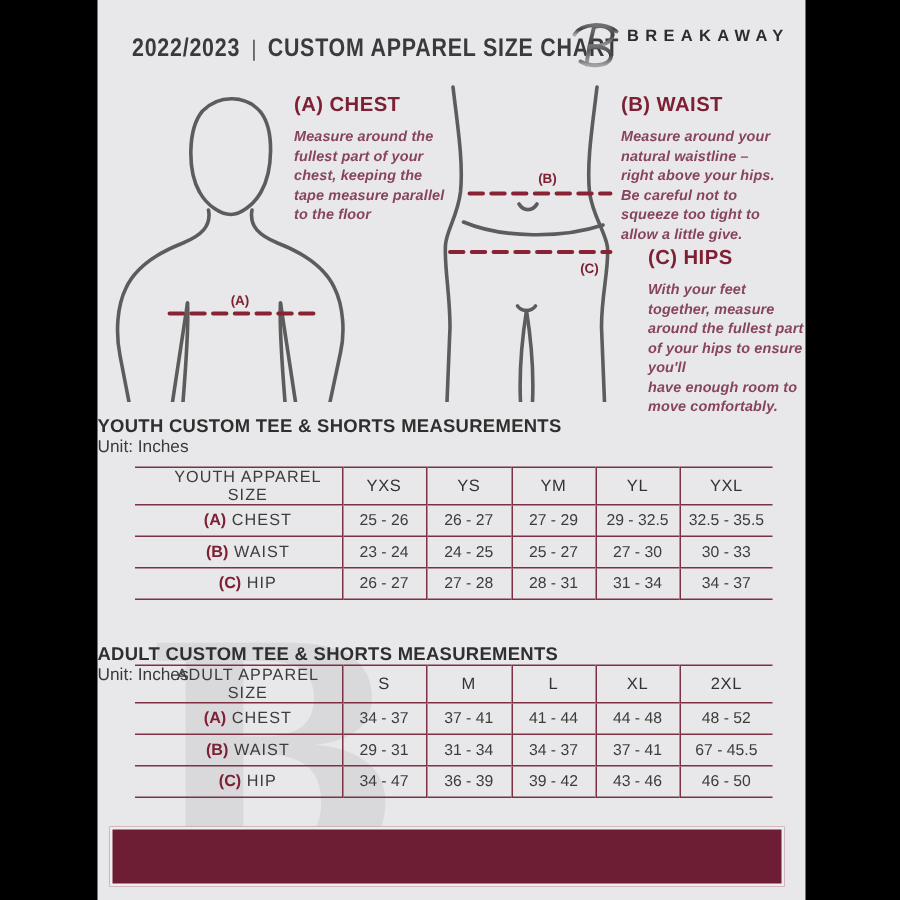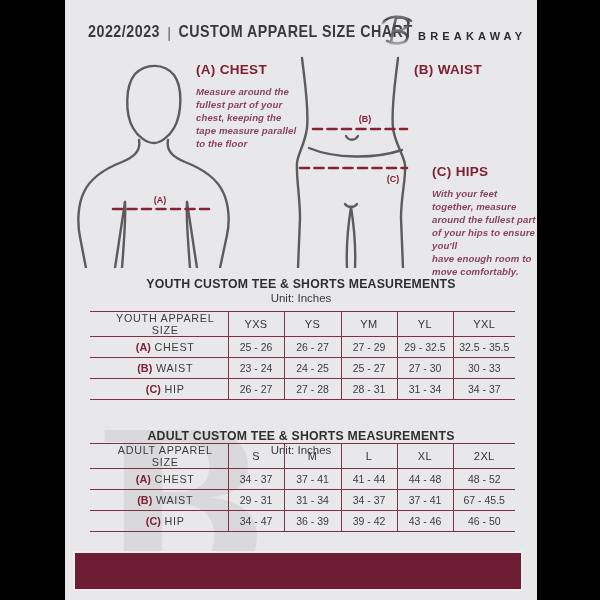--- a/index.html
+++ b/index.html
@@ -6,39 +6,39 @@
   .stage{position:relative;width:600px;height:600px;background:#000;overflow:hidden;
          font-family:"Liberation Sans",sans-serif;}
   .doc{position:absolute;left:65px;top:0;width:472px;height:600px;background:#e8e8ea;}
 
   
   .hdr{position:absolute;left:23px;top:22px;display:flex;align-items:center;gap:9px;
        transform:scaleX(0.84);transform-origin:left center;white-space:nowrap;}
   .hdr .year,.hdr .title{font-size:17px;font-weight:bold;color:#3a3a3a;letter-spacing:0.6px;}
   .hdr .sep{font-size:15px;font-weight:400;color:#4a4a4a;}
   .logo{position:absolute;left:315px;top:13px;}
-  .brand{position:absolute;left:353px;top:30px;font-size:11px;font-weight:bold;
+  .brand{position:absolute;left:353px;top:18px;font-size:11px;font-weight:bold;
          color:#2c2c2c;letter-spacing:4.2px;}
 
   
   .inst{position:absolute;width:132px;z-index:2;}
   .inst h3{margin:0;font-size:13.5px;font-weight:bold;color:#7d2033;letter-spacing:0.3px;}
   .inst p{margin:8px 0 0;font-size:9.6px;line-height:13px;font-style:italic;font-weight:bold;
           color:#87445a;white-space:pre-line;letter-spacing:0.1px;}
   .inst-a{left:131px;top:62px;}
   .inst-b{left:349px;top:62px;}
   .inst-c{left:367px;top:164px;}
 
   .fig{position:absolute;z-index:1;}
   .fig path,.fig ellipse{fill:none;stroke:#5c5c5c;stroke-width:2.4;stroke-linecap:round;}
   .fig .dash{stroke:#8a2236;stroke-width:2.6;stroke-dasharray:9 5.5;}
   .fig text{font-family:"Liberation Sans",sans-serif;font-size:9px;font-weight:bold;fill:#7d2033;}
 
   
-  .sec{position:absolute;left:0;width:100%;text-align:center;z-index:2;}
+  .sec{position:absolute;left:0;width:100%;text-align:left;z-index:2;}
   .sec .t{font-size:12.3px;font-weight:bold;color:#2f2f2f;letter-spacing:0.2px;}
   .sec .u{font-size:11.5px;color:#3a3a3a;margin-top:1px;}
 
   
   table.size{position:absolute;left:25px;width:425px;border-collapse:collapse;
              table-layout:fixed;z-index:2;}
   table.size tr{height:21px;}
   table.size tr{border-top:1.4px solid #7d3145;}
   table.size tr:last-child{border-bottom:1.4px solid #7d3145;}
   table.size td{padding:0;font-size:10.5px;color:#3c3c3c;text-align:center;vertical-align:middle;}
@@ -113,20 +113,26 @@
     <div class="inst inst-a">
       <h3>(A) CHEST</h3>
       <p>Measure around the
 fullest part of your
 chest, keeping the
 tape measure parallel
 to the floor</p>
     </div>
     <div class="inst inst-b">
       <h3>(B) WAIST</h3>
+      <p>Measure around your
+natural waistline –
+right above your hips.
+Be careful not to
+squeeze too tight to
+allow a little give.</p>
     </div>
     <div class="inst inst-c">
       <h3>(C) HIPS</h3>
       <p>With your feet
 together, measure
 around the fullest part
 of your hips to ensure
 you'll
 have enough room to
 move comfortably.</p>

